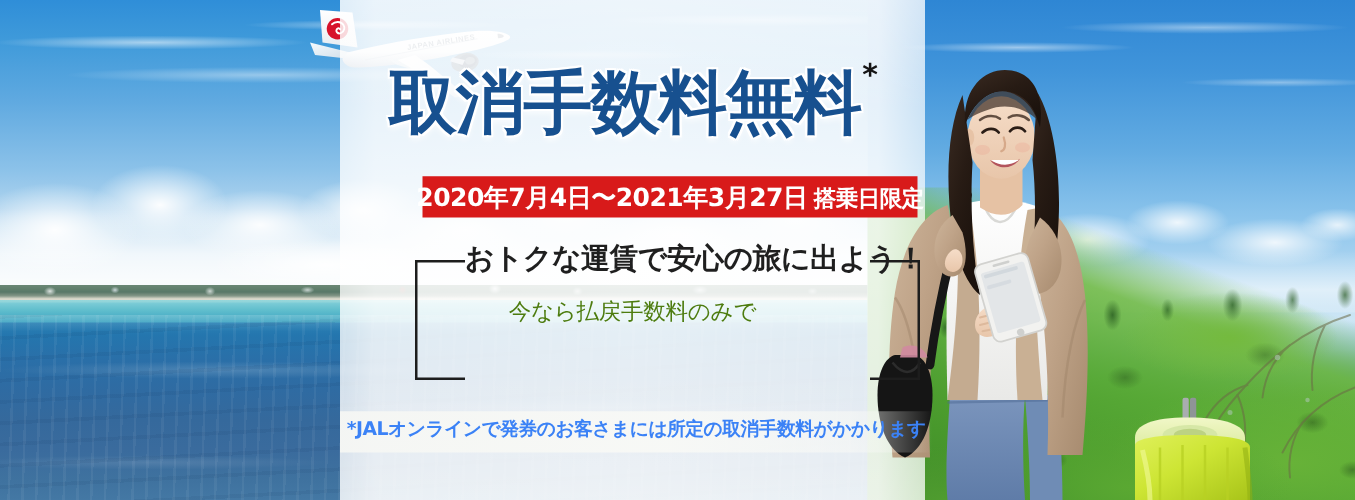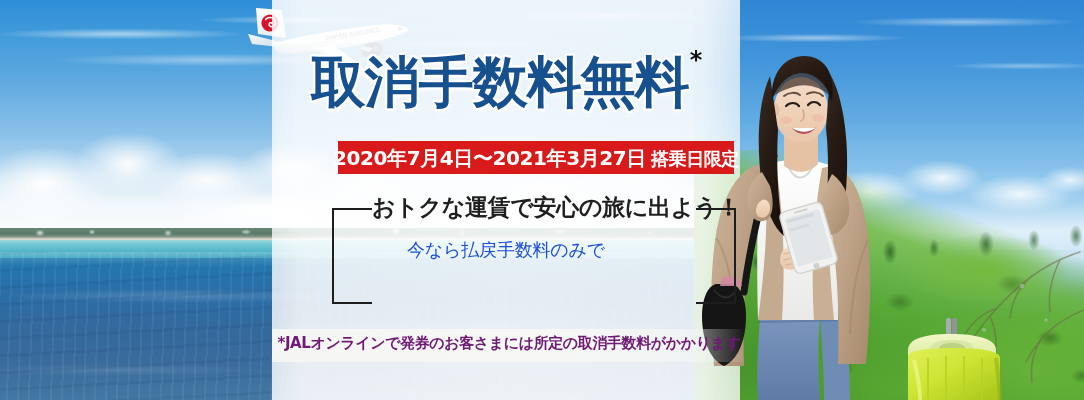--- a/index.html
+++ b/index.html
@@ -407,21 +407,21 @@
   
   .body-copy {
     position: absolute;
     left: 0;
     top: 236px;
     width: 468px;
     text-align: center;
     font-family: "DejaVu Sans", "Liberation Sans", sans-serif;
     font-size: 18px;
     font-weight: 400;
-    color: #1d4ed8;
+    color: #4d7c0f;
     line-height: 1.55;
     letter-spacing: -0.2px;
   }
   .body-copy div { white-space: nowrap; }
 
   
   .footnote-band {
     position: absolute;
     left: 272px;
     top: 329px;
@@ -436,21 +436,21 @@
   }
   .footnote {
     position: absolute;
     left: 272px;
     top: 336px;
     width: 474px;
     text-align: center;
     font-family: "DejaVu Sans", "Liberation Sans", sans-serif;
     font-size: 15px;
     font-weight: 700;
-    color: #701a75;
+    color: #3b82f6;
     line-height: 1;
     letter-spacing: -0.4px;
     white-space: nowrap;
   }
 
   
   .woman {
     position: absolute;
     left: 700px;
     top: 48px;

